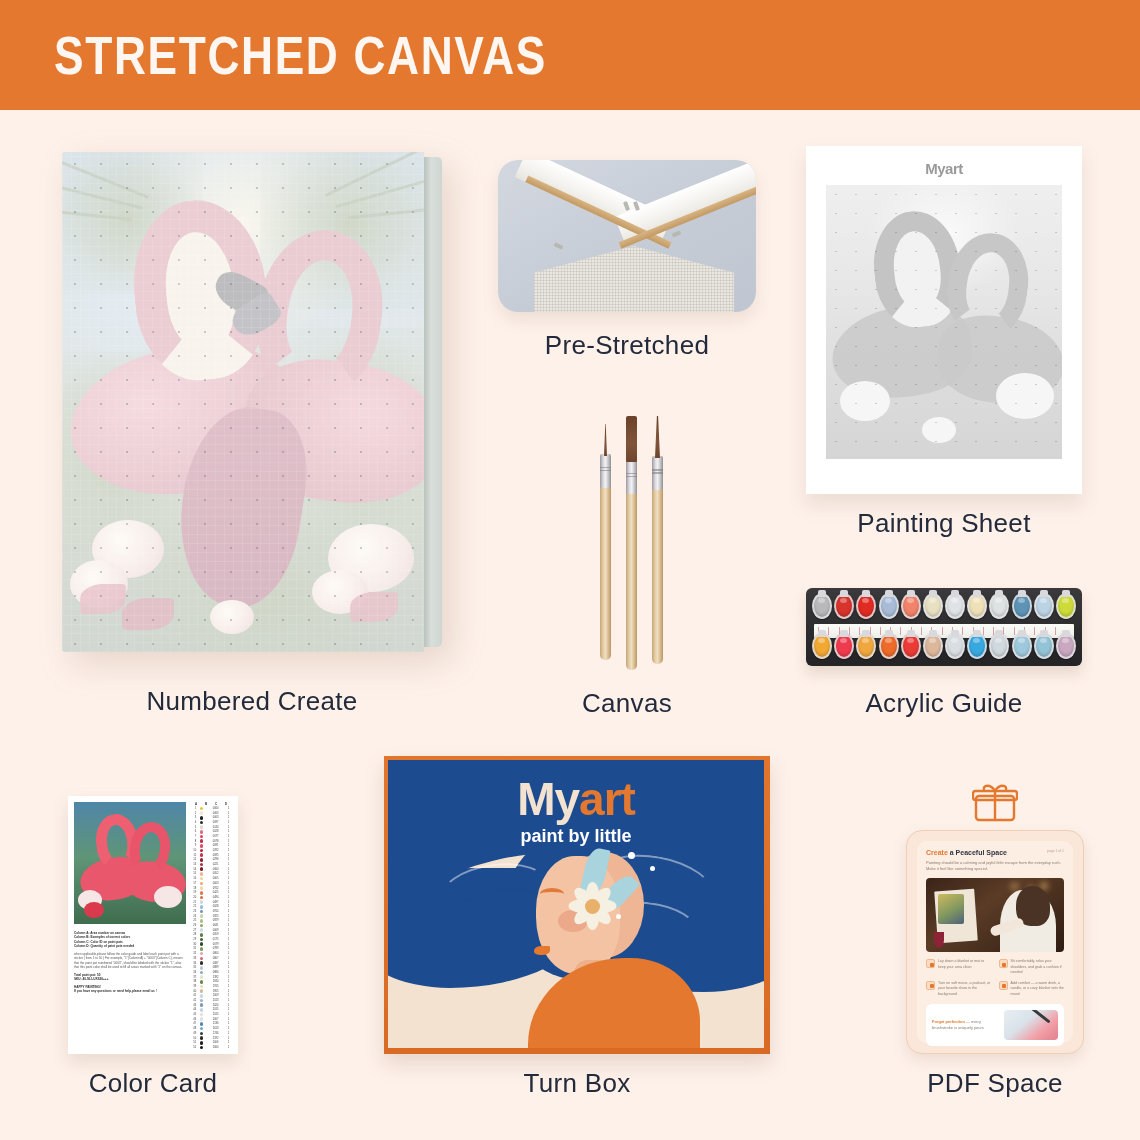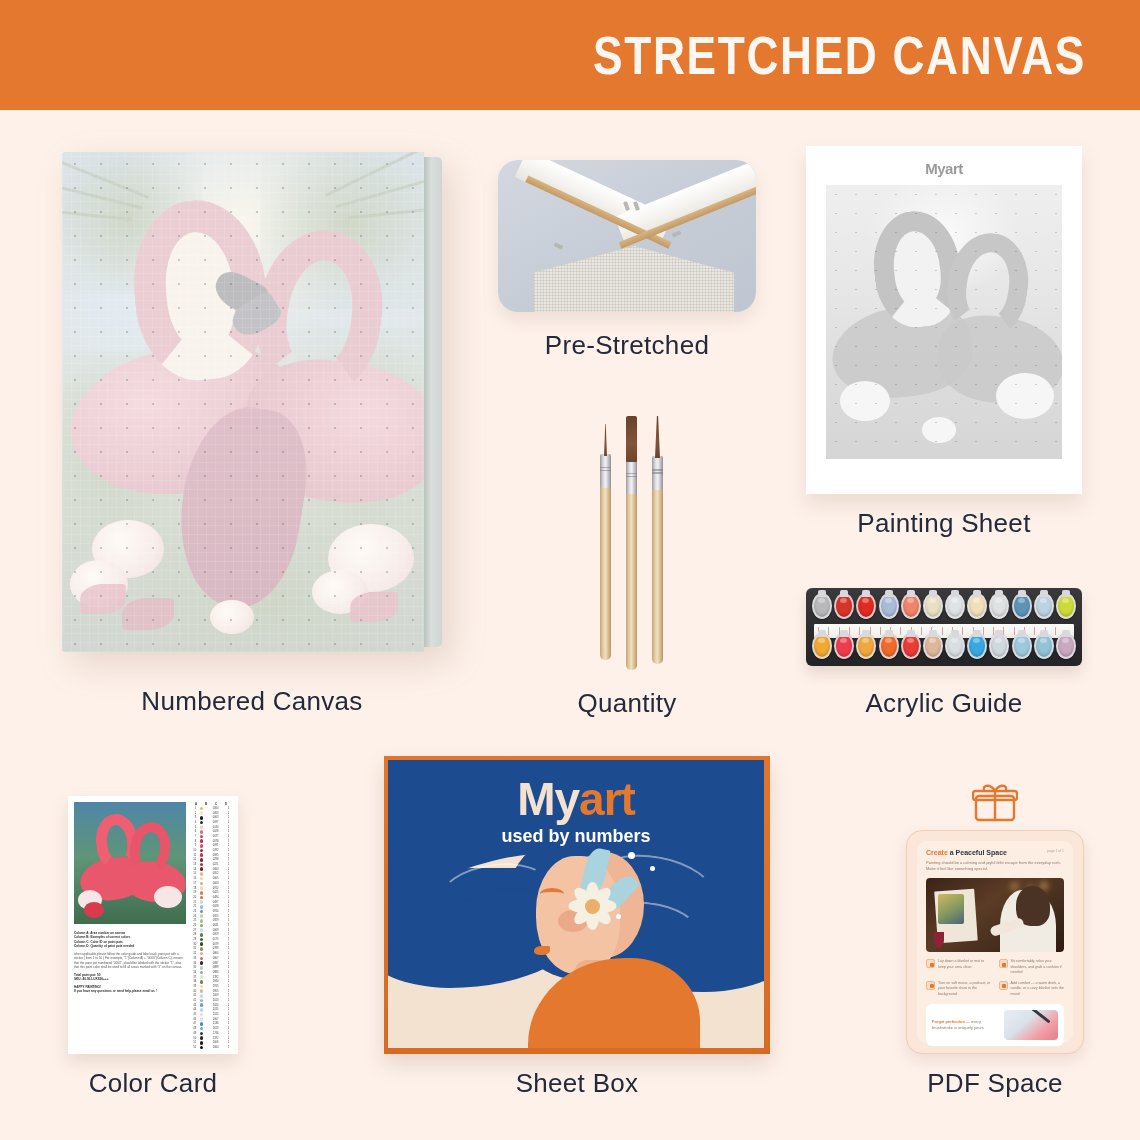--- a/index.html
+++ b/index.html
@@ -8,21 +8,21 @@
     font-family: "Liberation Sans", sans-serif;
     background: #fdf1e9;
     position: relative;
     overflow: hidden;
   }
 
   
   .header {
     position: absolute; left: 0; top: 0; width: 1140px; height: 110px;
     background: #e4782e;
-    display: flex; align-items: center; justify-content: flex-end;
+    display: flex; align-items: center; justify-content: flex-start;
   }
   .header-title {
     color: #fdf6f1;
     font-size: 54px;
     font-weight: 700;
     letter-spacing: 2px;
     transform: scaleX(0.82);
     font-family: "Liberation Sans Narrow", "Liberation Sans", sans-serif;
   }
 
@@ -536,21 +536,21 @@
 
     <div class="leafy" style="left:18px;top:432px;width:46px;height:30px;background:#d79aa6;"></div>
     <div class="leafy" style="left:60px;top:446px;width:52px;height:32px;background:#cf8f9d;"></div>
     <div class="leafy" style="right:26px;top:440px;width:48px;height:30px;background:#d79aa6;"></div>
 
     <div class="pbn-wash"></div>
     <div class="pbn-dots"></div>
     <div class="pbn-overlay"></div>
   </div>
 </div>
-<div class="item-label" style="left:62px;top:686px;width:380px;">Numbered Canvas</div>
+<div class="item-label" style="left:62px;top:686px;width:380px;">Numbered Create</div>
 
 <div class="prestretch">
   <div class="ps-bar ps-left"></div>
   <div class="ps-bar ps-right"></div>
   <div class="ps-wood ps-wood-l"></div>
   <div class="ps-wood ps-wood-r"></div>
   <div class="ps-canvasback"></div>
   <div class="staple" style="left:56px;top:84px;transform:rotate(25deg);"></div>
   <div class="staple" style="left:124px;top:44px;transform:rotate(70deg);"></div>
   <div class="staple" style="left:134px;top:44px;transform:rotate(70deg);"></div>
@@ -586,21 +586,21 @@
     <div class="ferrule" style="bottom:176px;left:0;"></div>
     <div class="bristle" style="bottom:208px;left:0px;width:11px;height:46px;border-radius:2px 2px 1px 1px;"></div>
   </div>
 
   <div class="brush" style="left:56px;bottom:6px;height:250px;width:11px;">
     <div class="handle" style="height:178px;left:0;"></div>
     <div class="ferrule" style="bottom:174px;left:0;"></div>
     <div class="bristle" style="bottom:206px;left:3px;width:5px;height:42px;clip-path:polygon(0 100%,100% 100%,62% 0,38% 0);"></div>
   </div>
 </div>
-<div class="item-label" style="left:498px;top:688px;width:258px;">Quantity</div>
+<div class="item-label" style="left:498px;top:688px;width:258px;">Canvas</div>
 
 <div class="paints">
   <div class="paint-row top">
       <div class="pot" style="background: rgb(185, 185, 187);"></div>
       <div class="pot" style="background: rgb(215, 52, 44);"></div>
       <div class="pot" style="background: rgb(224, 43, 34);"></div>
       <div class="pot" style="background: rgb(168, 188, 216);"></div>
       <div class="pot" style="background: rgb(240, 131, 106);"></div>
       <div class="pot" style="background: rgb(232, 224, 194);"></div>
       <div class="pot" style="background: rgb(223, 227, 230);"></div>
@@ -1142,24 +1142,24 @@
       <div class="daisy-core"></div>
     </div>
 
     <div class="dotw" style="left:240px;top:92px;width:7px;height:7px;"></div>
     <div class="dotw" style="left:262px;top:106px;width:5px;height:5px;"></div>
     <div class="dotw" style="left:228px;top:154px;width:5px;height:5px;"></div>
 
     <div class="box-logo">
       <span class="my">My</span><span class="art">art</span>
     </div>
-    <div class="box-sub">used by numbers</div>
+    <div class="box-sub">paint by little</div>
   </div>
 </div>
-<div class="item-label" style="left:384px;top:1068px;width:386px;">Sheet Box</div>
+<div class="item-label" style="left:384px;top:1068px;width:386px;">Turn Box</div>
 
 <div class="pdf">
   <svg class="gift" viewBox="0 0 46 40">
     <rect x="4" y="14" width="38" height="24" rx="3" fill="none" stroke="#e4782e" stroke-width="2.4"></rect>
     <rect x="1" y="9" width="44" height="9" rx="2.5" fill="none" stroke="#e4782e" stroke-width="2.4"></rect>
     <line x1="23" y1="9" x2="23" y2="38" stroke="#e4782e" stroke-width="2.4"></line>
     <path d="M23 9 C19 2, 10 2, 12 9" fill="none" stroke="#e4782e" stroke-width="2.4"></path>
     <path d="M23 9 C27 2, 36 2, 34 9" fill="none" stroke="#e4782e" stroke-width="2.4"></path>
   </svg>
   <div class="pdf-card">

